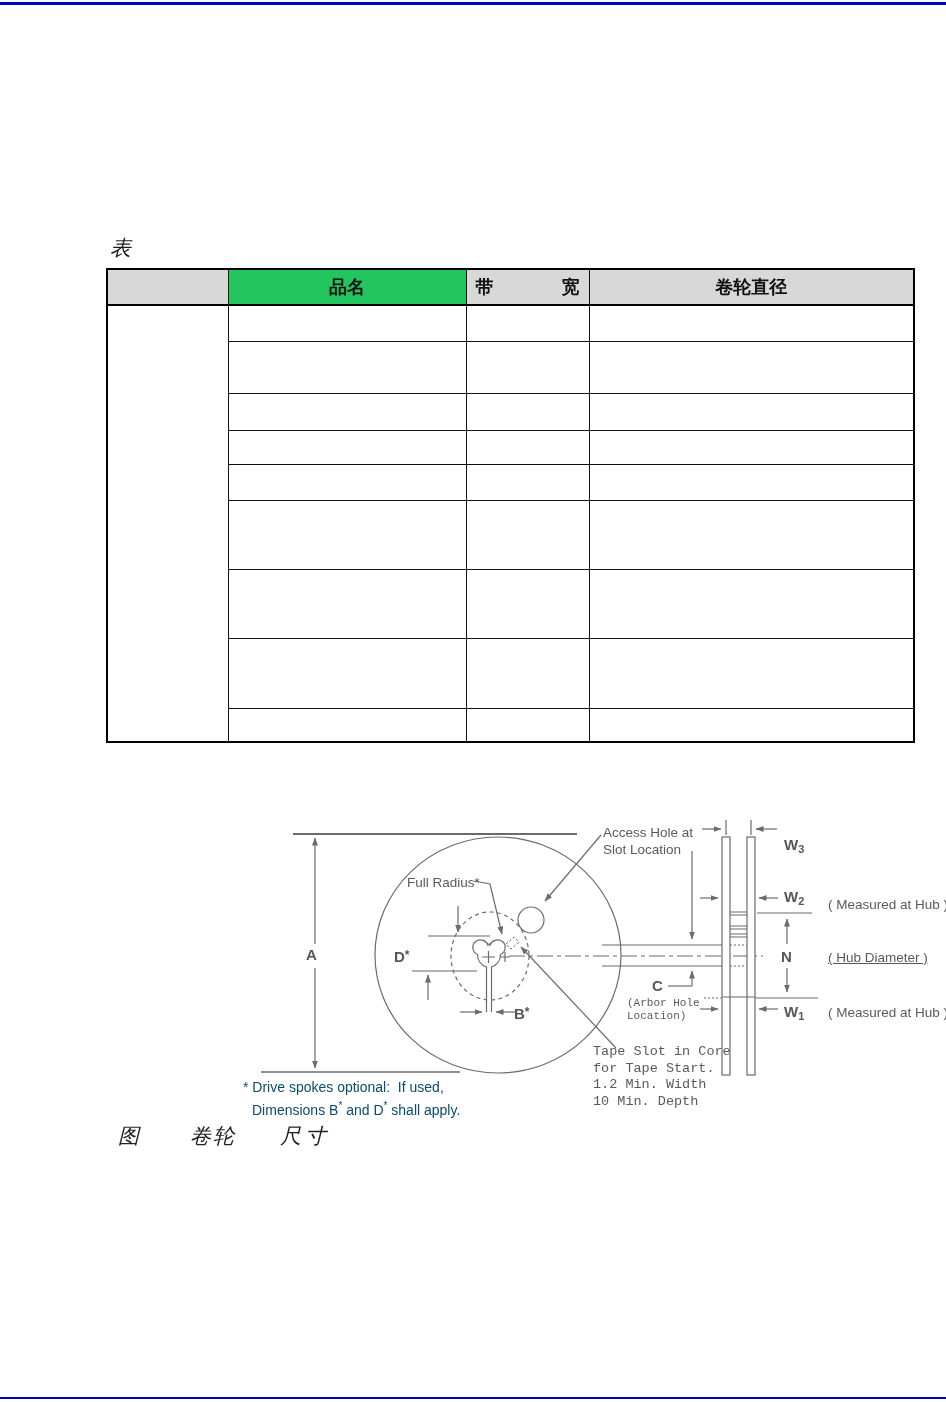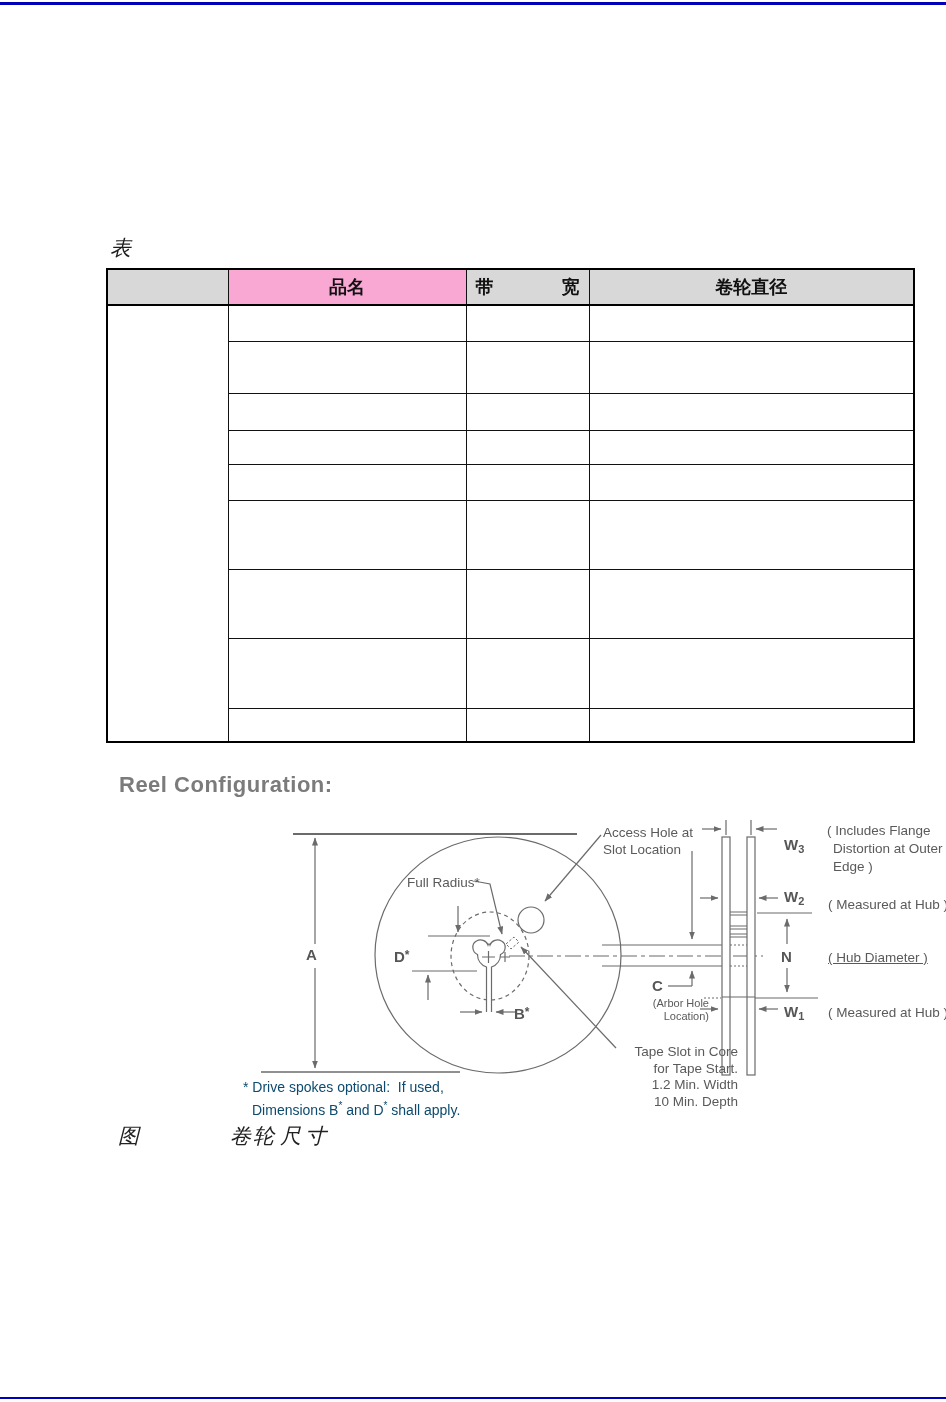--- a/index.html
+++ b/index.html
@@ -31,30 +31,30 @@
                    color:#7b7b7b;letter-spacing:0.5px;}
 
   
   #diagram{position:absolute;left:0;top:808px;width:810px;height:320px;}
   #diagram svg{position:absolute;left:0;top:0;}
   .dg-label{position:absolute;color:#5a5a5a;font-size:13.5px;line-height:17px;white-space:nowrap;}
   .dg-dim{font-size:15px;font-weight:bold;color:#565656;}
   .dg-dim sub{font-size:11px;font-weight:bold;vertical-align:-3px;}
   .dg-dim .rstar{font-size:12px;vertical-align:3px;}
   .small-note{font-size:11px;line-height:13px;}
-  .center-note{text-align:right;white-space:normal;}
+  .center-note{text-align:left;white-space:normal;font-family:Liberation Mono, monospace;}
   .indent{padding-left:6px;}
   .fn-line{white-space:pre;font-size:14px;line-height:17.5px;color:#0c4a6e;}
   .fn-line sup{font-size:10px;}
 
   
   .fig-caption{position:absolute;top:1122px;left:0;width:946px;height:30px;
                font-family:"Liberation Serif",serif;font-style:italic;color:#222;font-size:21px;}
   .fig-caption .fc1{position:absolute;left:118px;}
-  .fig-caption .fc2{position:absolute;left:190px;letter-spacing:2px;margin-left:40px;}
+  .fig-caption .fc2{position:absolute;left:190px;letter-spacing:2px;}
   .fig-caption .fc3{position:absolute;left:280px;letter-spacing:4px;}
 </style>
 </head>
 <body>
 
 <div class="page">
 
   <div class="rule" id="top-rule" style="background: rgb(0, 0, 187);"></div>
   <div class="rule" id="bottom-rule" style="background: rgb(0, 0, 187);"></div>
 
@@ -65,21 +65,21 @@
   <table class="reel">
     <colgroup>
       <col style="width:121px">
         <col style="width:238px">
         <col style="width:123px">
         <col style="width:325px">
     </colgroup>
     <thead>
       <tr>
         <th style="background: rgb(216, 216, 216);"></th>
-        <th style="background: #f9a8d4;">品名</th>
+        <th style="background: #22c55e;">品名</th>
         <th class="spread" style="background: rgb(216, 216, 216);">
           <div>
             <span>带</span>
             <span>宽</span>
           </div>
         </th>
         <th style="background: rgb(216, 216, 216);">卷轮直径</th>
       </tr>
     </thead>
     <tbody>
@@ -125,21 +125,20 @@
           <td></td>
         </tr>
       <tr style="height:34px">
           <td></td>
           <td></td>
           <td></td>
         </tr>
     </tbody>
   </table>
 
-  <div class="section-heading">Reel Configuration:</div>
 
   <div id="diagram">
     <svg width="946" height="320" viewBox="0 808 946 320">
       <defs>
         <marker id="ah" markerWidth="10" markerHeight="8" refX="7.5" refY="3" orient="auto" markerUnits="userSpaceOnUse">
           <path d="M0,0 L8,3 L0,6 Z" fill="#6b6b6b"></path>
         </marker>
       </defs>
       <g stroke="#6b6b6b" stroke-width="1.2" fill="none">
 
@@ -212,25 +211,20 @@
         <path d="M668 986 H692"></path>
       </g>
     </svg>
 
     <div class="dg-label" style="left:603px;top:16px;">
       <div>Access Hole at</div>
       <div>Slot Location</div>
     </div>
 
     <div class="dg-label dg-dim" style="left:784px;top:28px;"><span>W</span><sub>3</sub></div>
-    <div class="dg-label" style="left:827px;top:14px;line-height:18px;">
-      <div>( Includes Flange</div>
-      <div class="indent">Distortion at Outer</div>
-      <div class="indent">Edge )</div>
-    </div>
 
     <div class="dg-label dg-dim" style="left:784px;top:80px;text-align:center;"><span>W</span><sub>2</sub></div>
     <div class="dg-label" style="left:828px;top:88px;">( Measured at Hub )</div>
 
     <div class="dg-label dg-dim" style="left:781px;top:140px;">N</div>
     <div class="dg-label" style="left:828px;top:141px;text-decoration:underline;">( Hub Diameter )</div>
 
     <div class="dg-label dg-dim" style="left:652px;top:169px;">C</div>
     <div class="dg-label small-note center-note" style="left:627px;top:189px;width:82px;">
       <div>(Arbor Hole</div>

